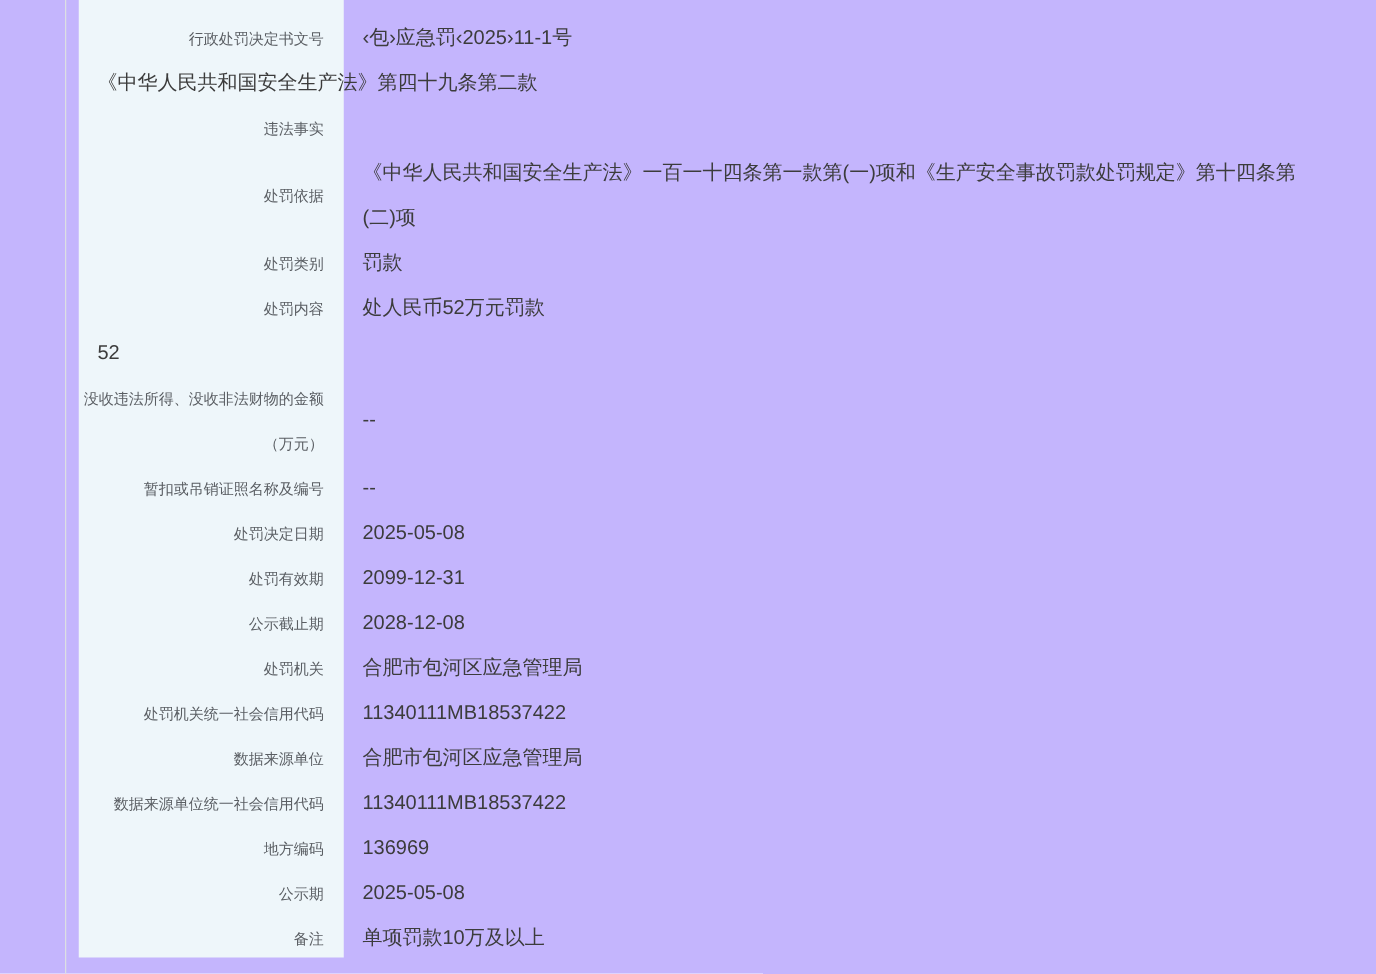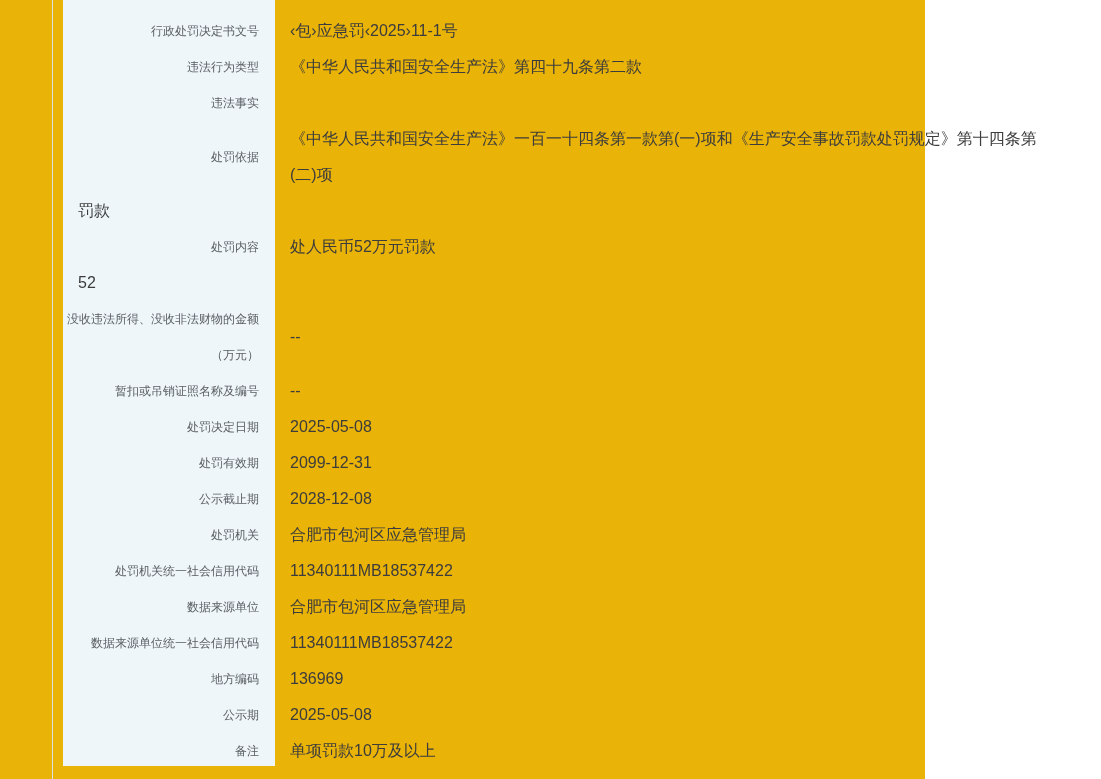--- a/index.html
+++ b/index.html
@@ -6,23 +6,23 @@
     margin: 0;
     padding: 0;
     background: #ffffff;
     width: 1101px;
     height: 779px;
     overflow: hidden;
     font-family: "Liberation Sans", "DejaVu Sans", sans-serif;
   }
   .stage {
     position: relative;
-    width: 925px;
+    width: 1101px;
     height: 779px;
-    background: #eab308;
+    background: #c4b5fd;
   }
   .v-divider {
     position: absolute;
     left: 52px;
     top: 0;
     width: 1px;
     height: 779px;
     background: #dcdfe3;
   }
   .label-col-bg {
@@ -72,34 +72,34 @@
   <div class="label-col-bg"></div>
 
   <div class="detail-table">
 
     <div class="field-row">
       <div class="field-label">行政处罚决定书文号</div>
       <div class="field-value">‹包›应急罚‹2025›11-1号</div>
     </div>
 
     <div class="field-row">
-      <div class="field-label">违法行为类型</div>
       <div class="field-value">《中华人民共和国安全生产法》第四十九条第二款</div>
     </div>
 
     <div class="field-row">
       <div class="field-label">违法事实</div>
     </div>
 
     <div class="field-row">
       <div class="field-label">处罚依据</div>
       <div class="field-value">《中华人民共和国安全生产法》一百一十四条第一款第(一)项和《生产安全事故罚款处罚规定》第十四条第(二)项</div>
     </div>
 
     <div class="field-row">
+      <div class="field-label">处罚类别</div>
       <div class="field-value">罚款</div>
     </div>
 
     <div class="field-row">
       <div class="field-label">处罚内容</div>
       <div class="field-value">处人民币52万元罚款</div>
     </div>
 
     <div class="field-row">
       <div class="field-value">52</div>

